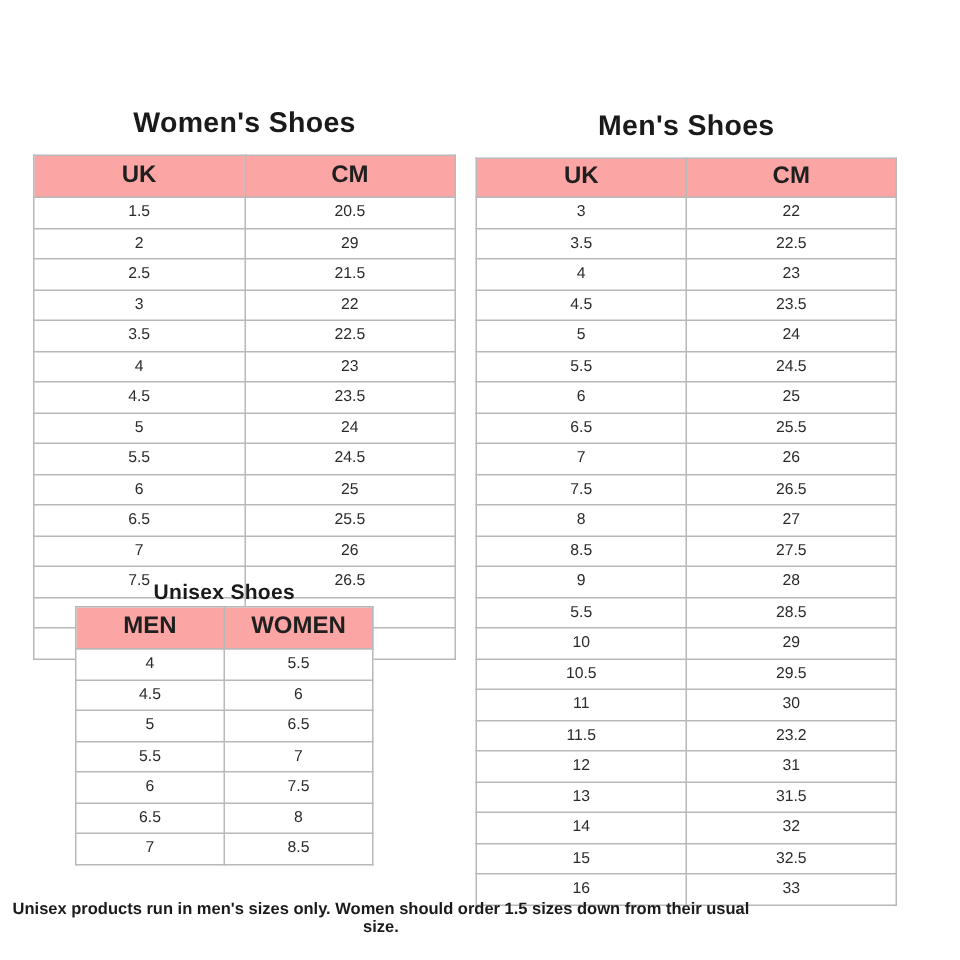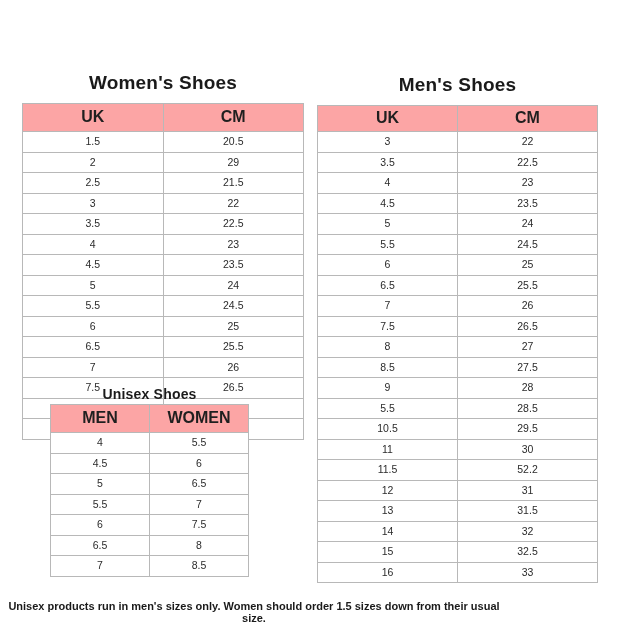--- a/index.html
+++ b/index.html
@@ -243,30 +243,34 @@
         </tr>
         <tr>
           <td>9</td>
           <td>28</td>
         </tr>
         <tr>
           <td>5.5</td>
           <td>28.5</td>
         </tr>
         <tr>
+          <td>10</td>
+          <td>29</td>
+        </tr>
+        <tr>
           <td>10.5</td>
           <td>29.5</td>
         </tr>
         <tr>
           <td>11</td>
           <td>30</td>
         </tr>
         <tr>
           <td>11.5</td>
-          <td>52.2</td>
+          <td>23.2</td>
         </tr>
         <tr>
           <td>12</td>
           <td>31</td>
         </tr>
         <tr>
           <td>13</td>
           <td>31.5</td>
         </tr>
         <tr>

